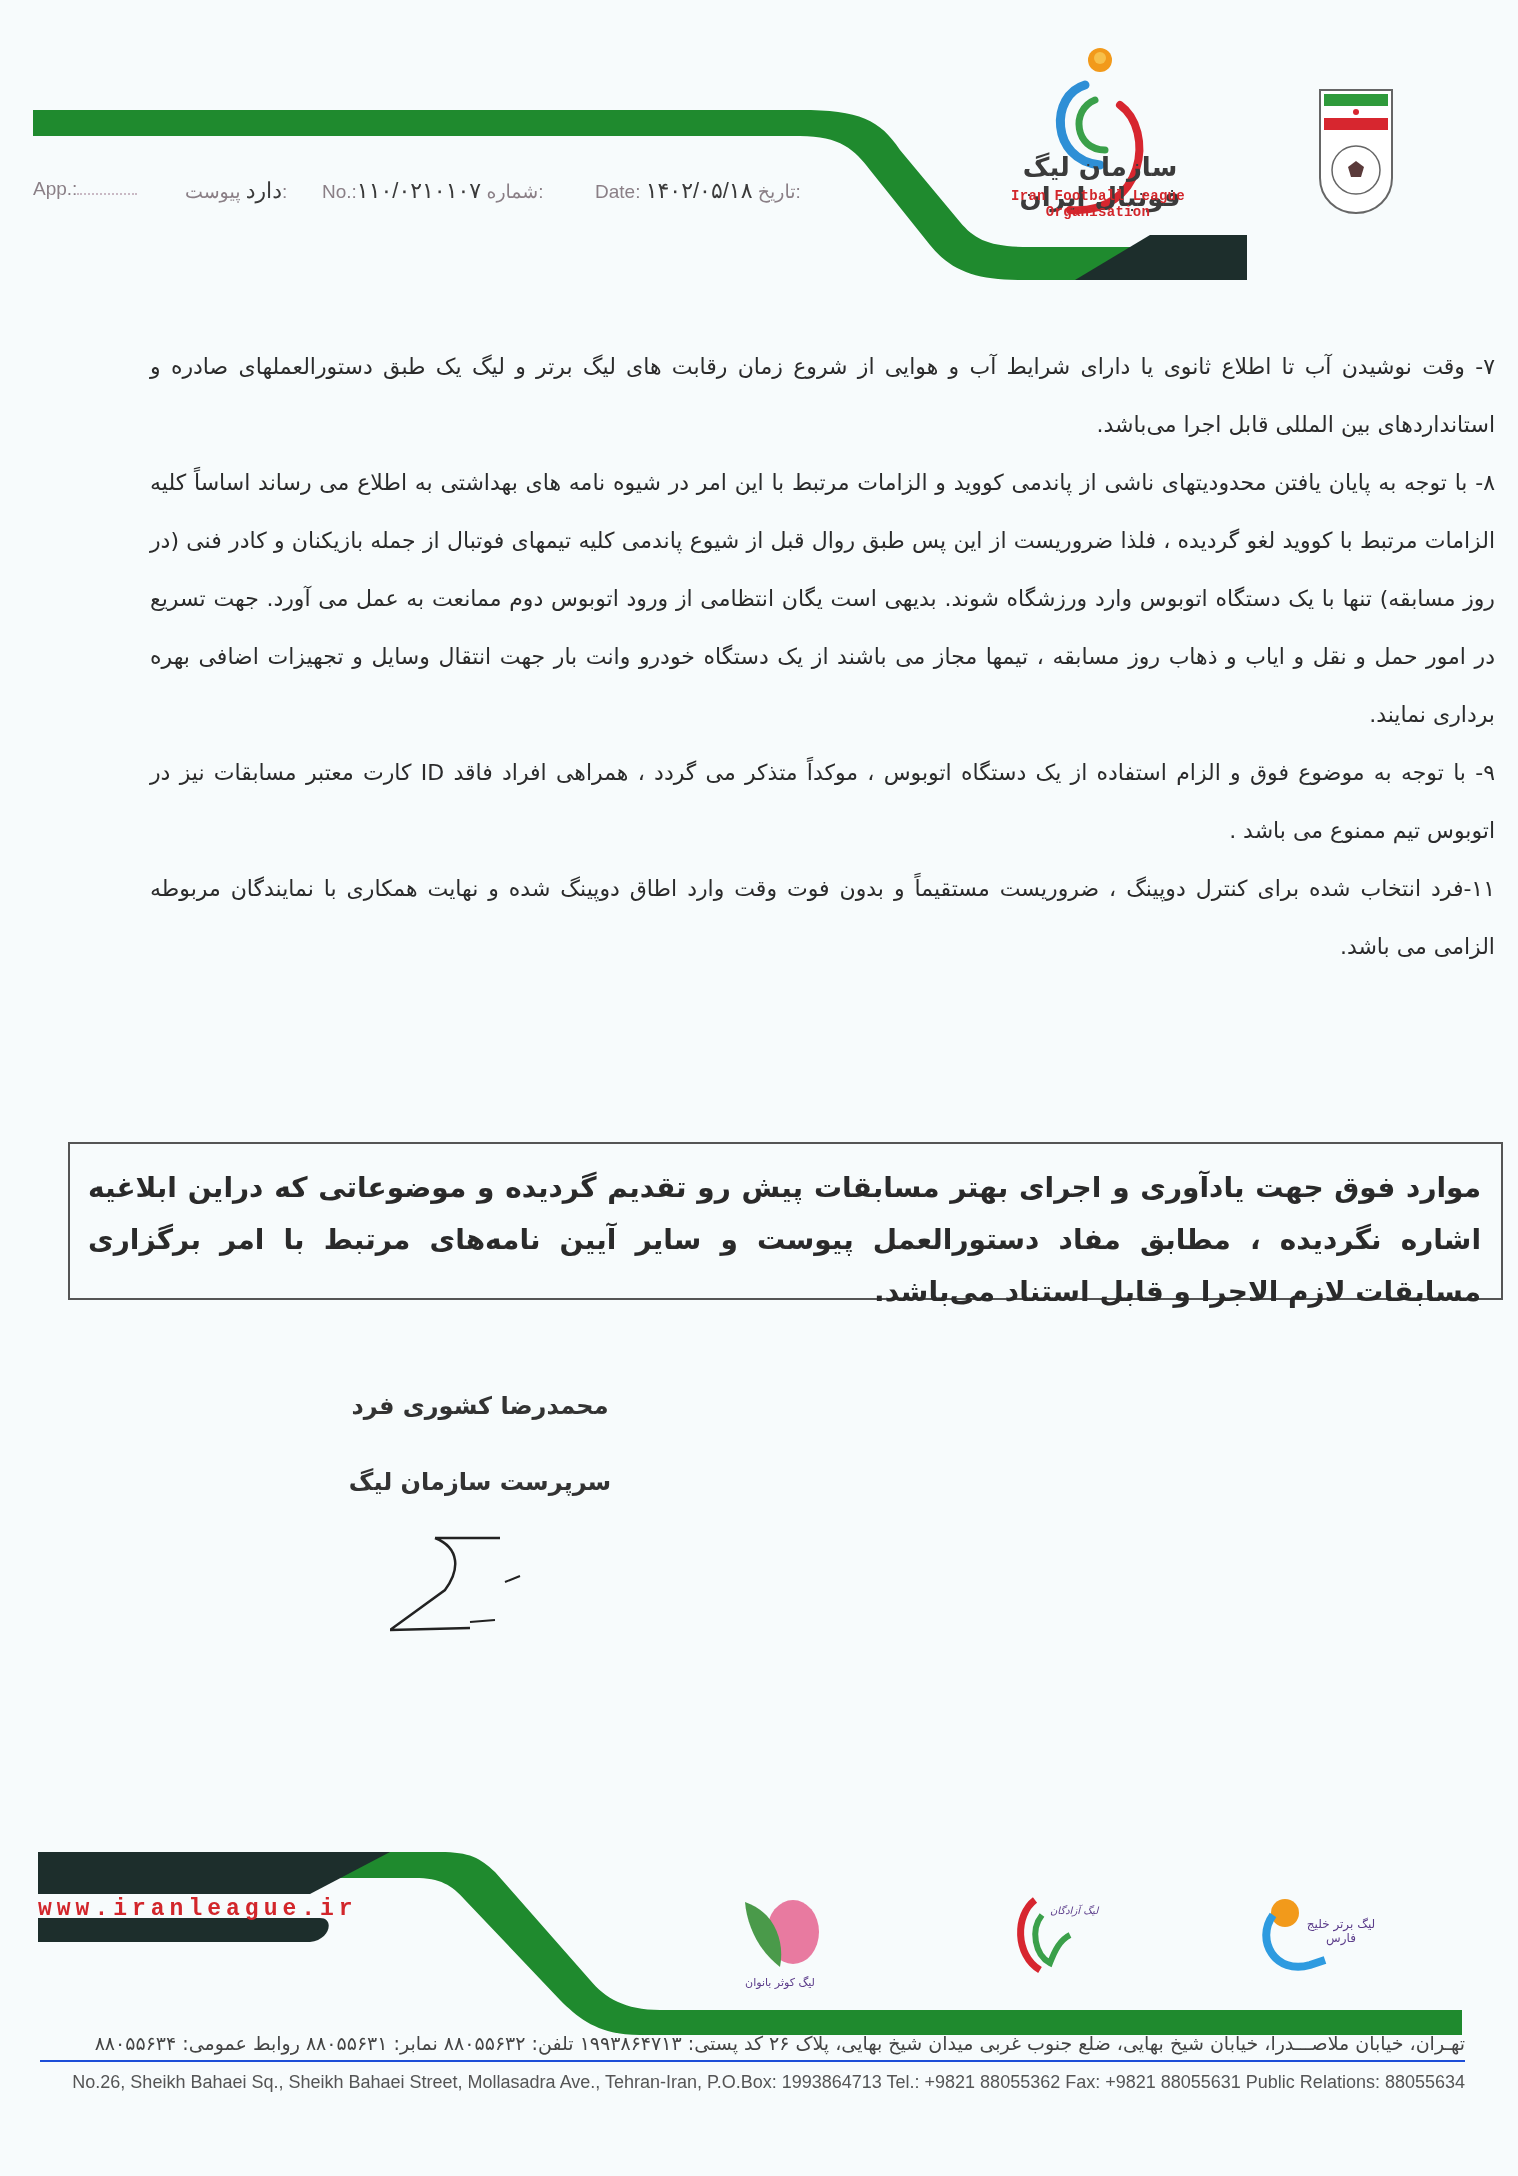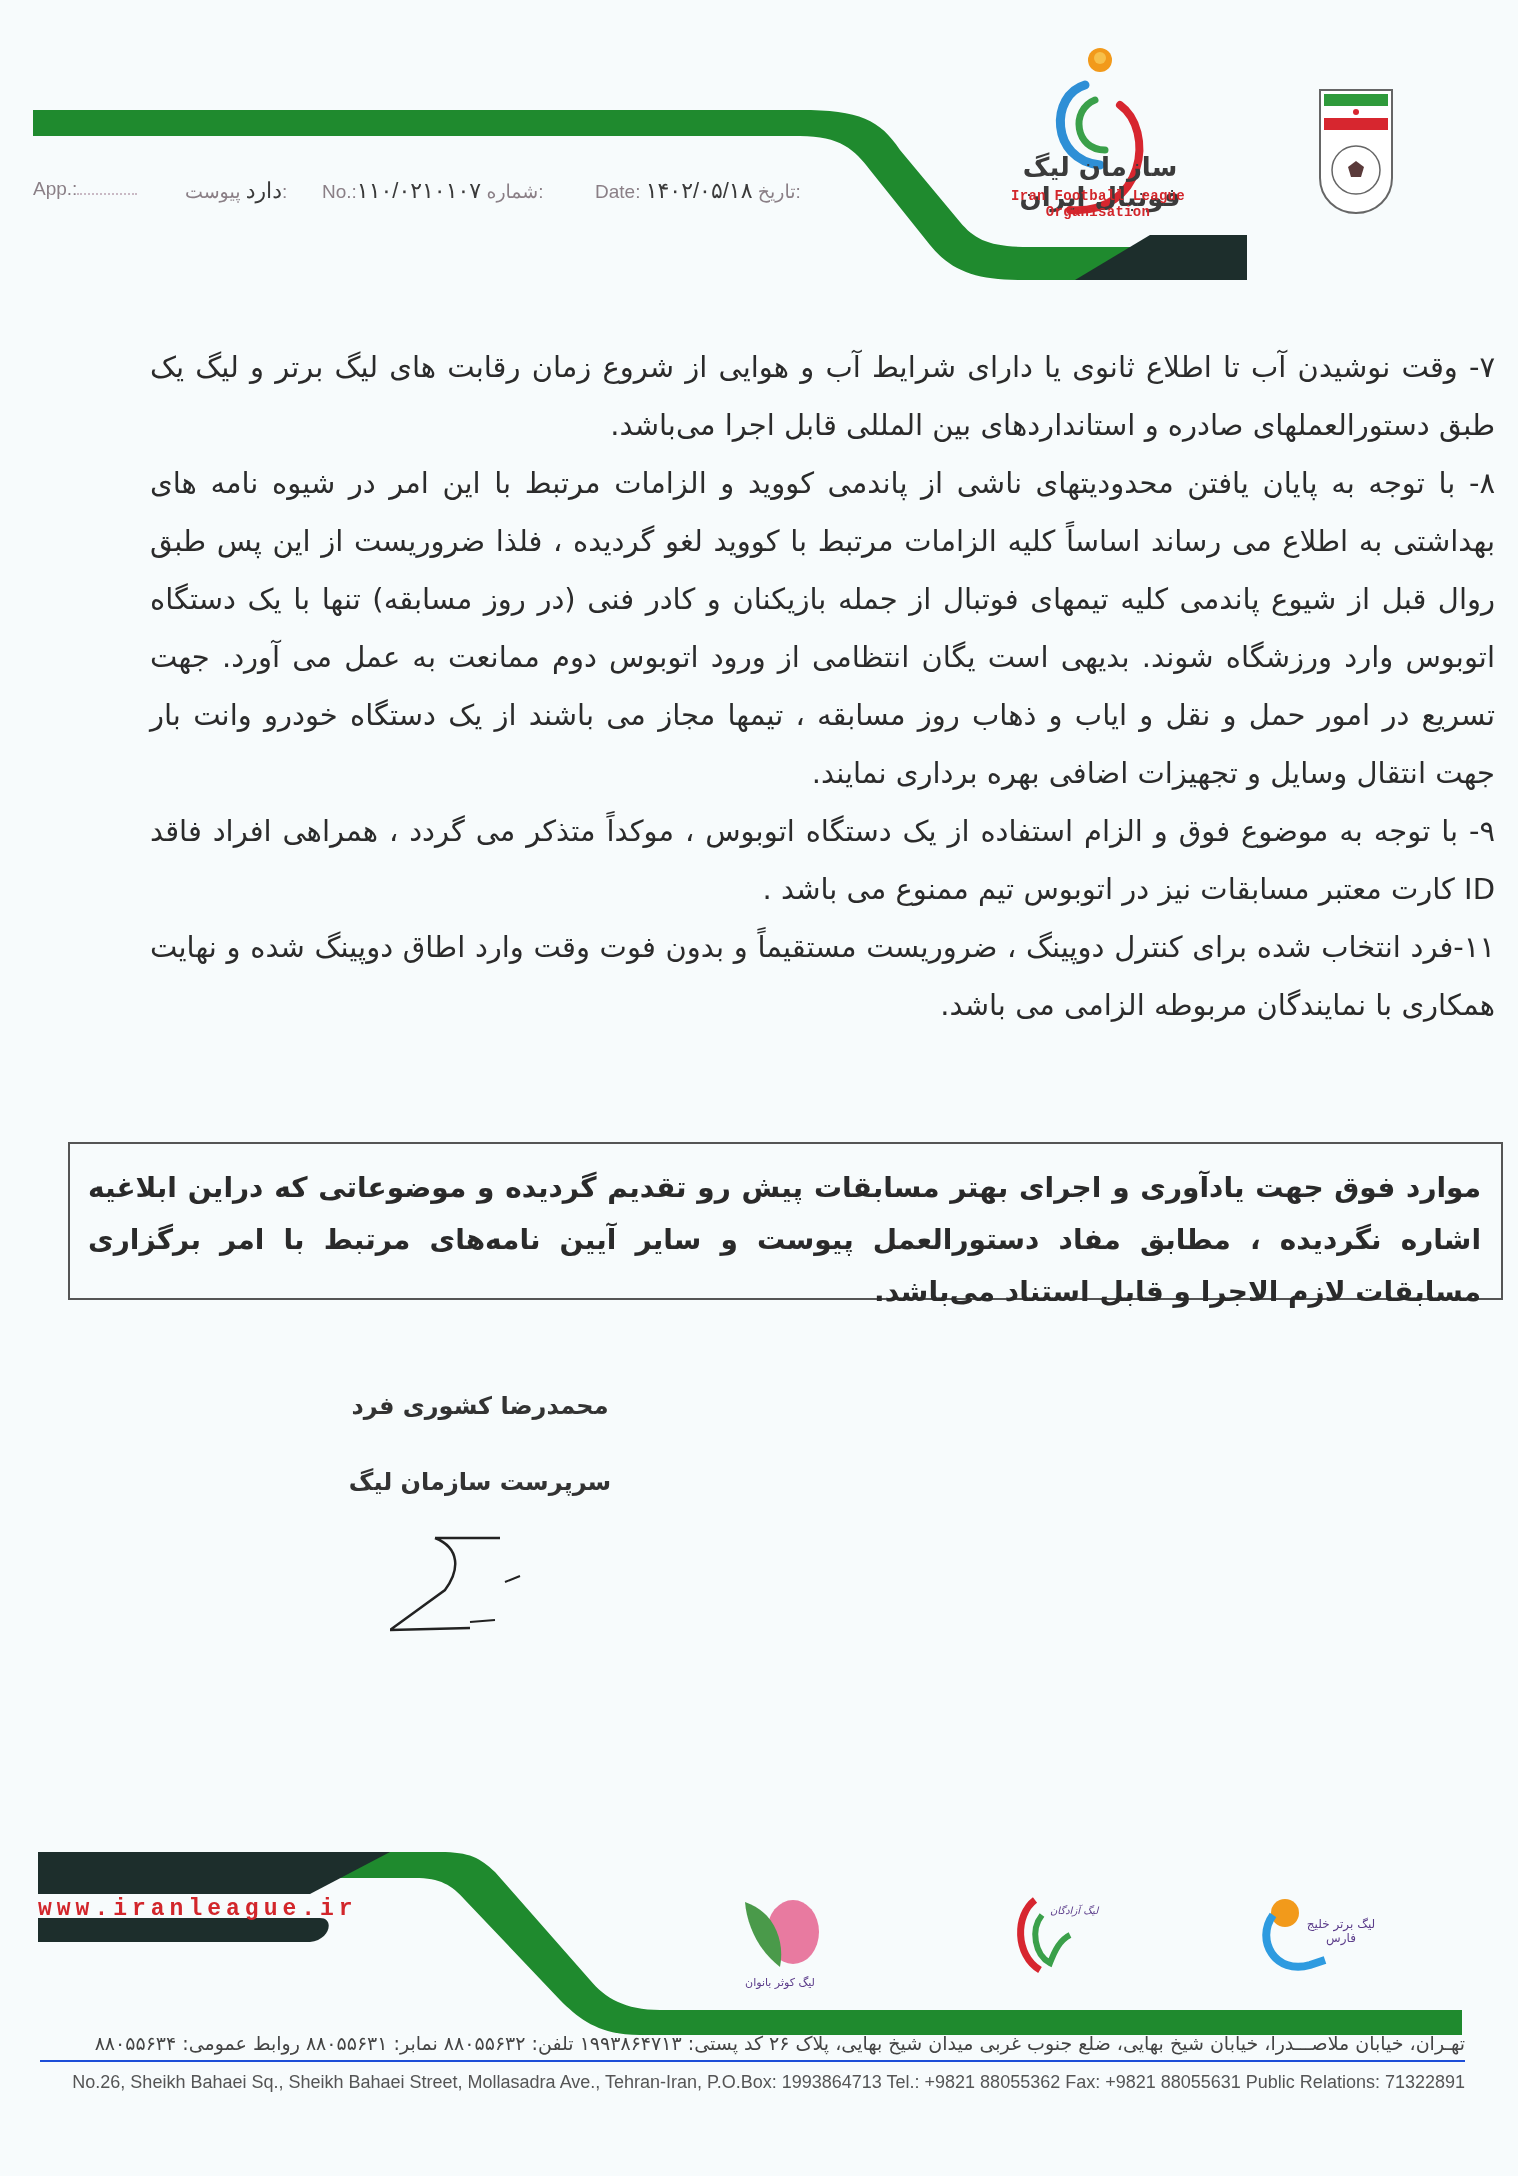--- a/index.html
+++ b/index.html
@@ -6,21 +6,21 @@
   body{width:1518px;height:2176px;background:#f7fbfc;position:relative;overflow:hidden;font-family:"DejaVu Sans","Liberation Sans",sans-serif;color:#2a2a2a;}
   .abs{position:absolute;}
   
   .hdr-svg{left:0;top:0;width:1518px;height:300px;}
   .meta{top:178px;height:30px;font-size:19px;color:#8a7f86;white-space:nowrap;font-family:"Liberation Sans",sans-serif;}
   .meta .v{color:#3a3a3a;font-size:22px;}
   .meta .dots{border-bottom:2px dotted #c9b9c4;display:inline-block;}
   .org-fa{left:985px;top:152px;width:230px;text-align:center;font-size:26px;font-weight:bold;color:#3b3b3b;direction:rtl;}
   .org-en{left:973px;top:188px;width:250px;text-align:center;font-size:14px;font-weight:bold;color:#d2262b;letter-spacing:.3px;font-family:Liberation Mono, monospace;}
   
-  .body{left:150px;top:338px;width:1345px;direction:rtl;text-align:justify;font-size:29px;line-height:58px;color:#2b2b2b;font-family:"DejaVu Sans",sans-serif;}
+  .body{left:150px;top:338px;width:1345px;direction:rtl;text-align:justify;font-size:22px;line-height:58px;color:#2b2b2b;font-family:"DejaVu Sans",sans-serif;}
   .body p{margin:0;}
   .box{left:68px;top:1142px;width:1435px;height:158px;border:2px solid #555;box-sizing:border-box;direction:rtl;padding:18px 20px 0 18px;font-size:28px;font-weight:bold;line-height:52px;color:#2a2a2a;text-align:justify;}
   .sig-name{left:330px;top:1392px;width:300px;text-align:center;direction:rtl;font-size:24px;font-weight:bold;color:#333;}
   .sig-title{left:330px;top:1468px;width:300px;text-align:center;direction:rtl;font-size:24px;font-weight:bold;color:#333;}
   .sig{left:390px;top:1530px;width:150px;height:110px;}
   
   .ftr-svg{left:0;top:1840px;width:1518px;height:200px;}
   .web{left:38px;top:1896px;font-size:23px;font-weight:bold;color:#d2262b;letter-spacing:5px;font-family:"Liberation Mono",monospace;}
   .addr-fa{left:40px;top:2032px;width:1425px;direction:rtl;font-size:19px;color:#444;white-space:nowrap;border-bottom:2px solid #1d4ed8;padding-bottom:6px;text-align:right;}
   .addr-en{left:40px;top:2072px;width:1425px;font-size:18px;color:#555;white-space:nowrap;font-family:"Liberation Sans",sans-serif;text-align:right;}
@@ -110,13 +110,13 @@
 </div>
 <div class="abs" style="left:1255px;top:1895px;width:130px;">
   <svg width="130" height="80" viewBox="0 0 130 80">
     <circle cx="30" cy="18" r="14" fill="#f29a1b"></circle>
     <path d="M18 20 C0 45 20 80 55 70 L70 65" stroke="#2e9be0" stroke-width="8" fill="none"></path>
   </svg>
   <div class="logo-cap" style="position:absolute;left:42px;top:22px;font-size:12px;">لیگ برتر خلیج فارس</div>
 </div>
 
 <div class="abs addr-fa">تهـران، خیابان ملاصـــدرا، خیابان شیخ بهایی، ضلع جنوب غربی میدان شیخ بهایی، پلاک ۲۶ کد پستی: ۱۹۹۳۸۶۴۷۱۳  تلفن: ۸۸۰۵۵۶۳۲  نمابر: ۸۸۰۵۵۶۳۱  روابط عمومی: ۸۸۰۵۵۶۳۴</div>
-<div class="abs addr-en">No.26, Sheikh Bahaei Sq., Sheikh Bahaei Street, Mollasadra Ave., Tehran-Iran, P.O.Box: 1993864713  Tel.: +9821 88055362  Fax: +9821 88055631  Public Relations: 71322891</div>
+<div class="abs addr-en">No.26, Sheikh Bahaei Sq., Sheikh Bahaei Street, Mollasadra Ave., Tehran-Iran, P.O.Box: 1993864713  Tel.: +9821 88055362  Fax: +9821 88055631  Public Relations: 88055634</div>
 
 </body></html>

